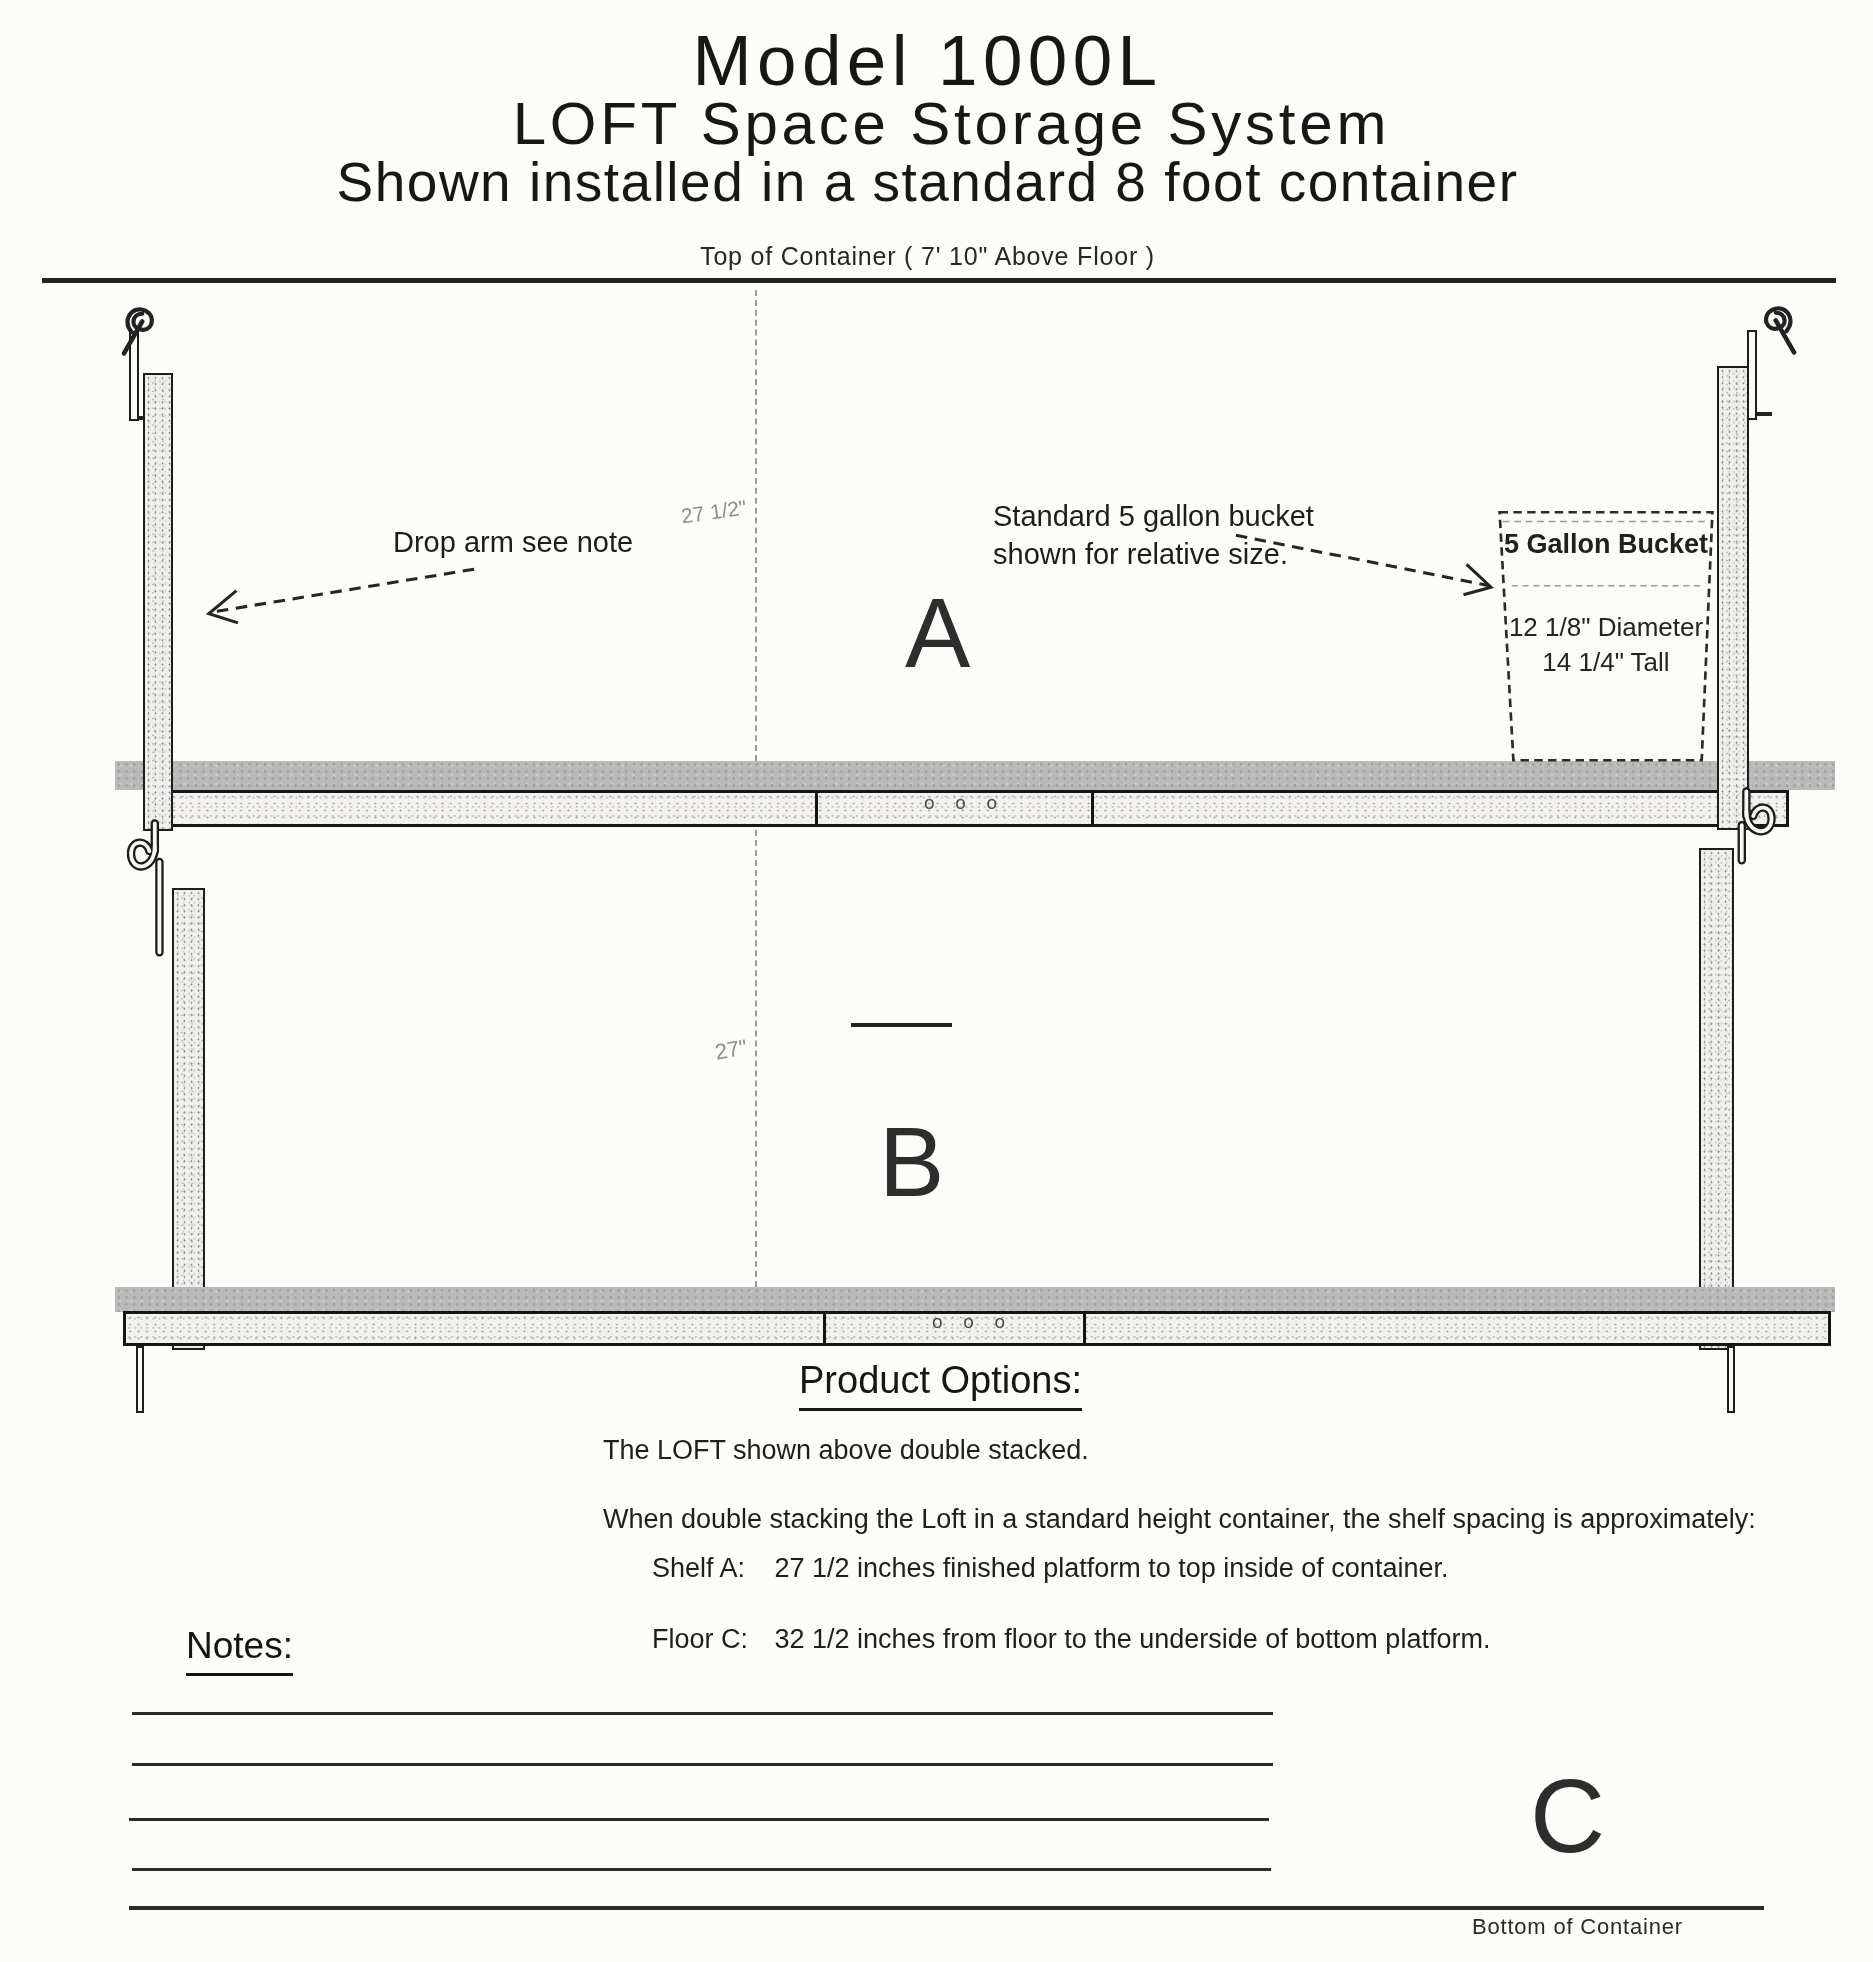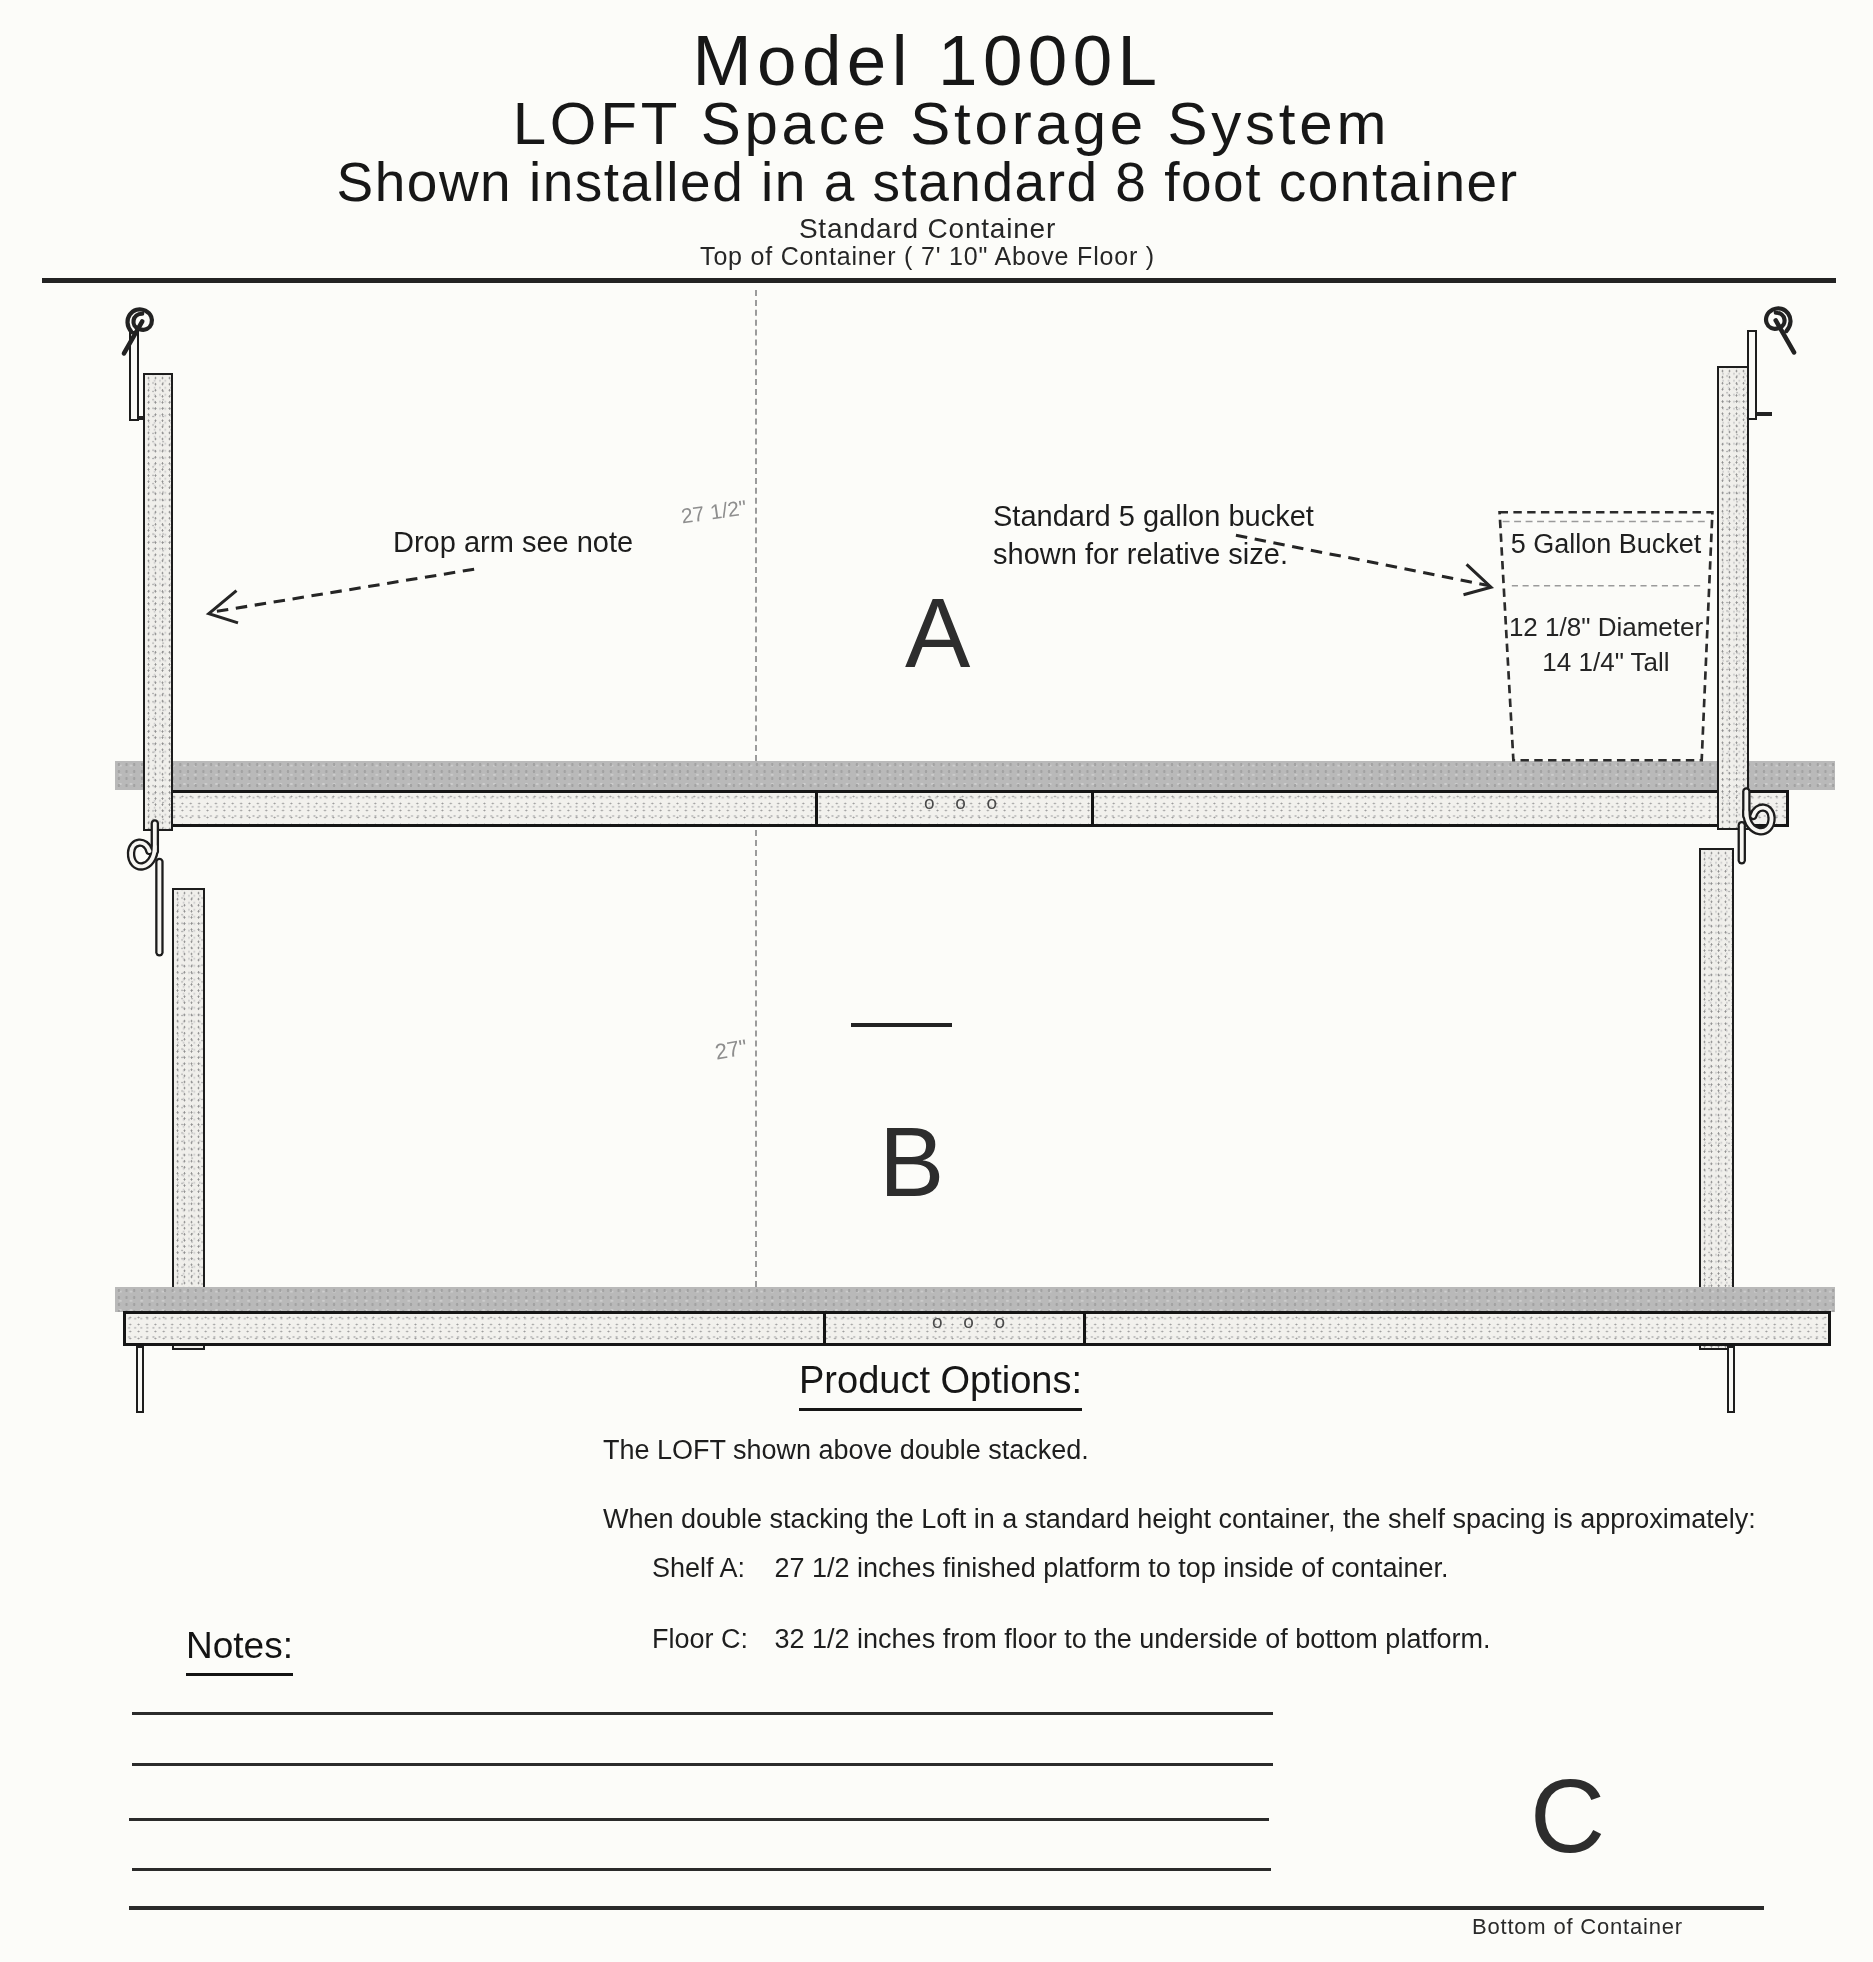--- a/index.html
+++ b/index.html
@@ -58,21 +58,20 @@
   svg{overflow:visible;}
 </style>
 </head>
 <body>
 
 <div id="page">
 
   <div class="abs ctr t1" style="top:20px;">Model 1000L</div>
   <div class="abs ctr t2" style="top:89px;padding-left:24px;">LOFT Space Storage System</div>
   <div class="abs ctr t3" style="top:150px;">Shown installed in a standard 8 foot container</div>
-  <div class="abs ctr ts" style="top:213px;">Standard Container</div>
   <div class="abs ctr ts2" style="top:242px;">Top of Container ( 7' 10" Above Floor )</div>
 
   <div class="abs hline" style="left:42px; top:278px; width:1794px; height:5.4px;"></div>
 
   <div class="abs" style="left:755px; top:290px; height:471px; border-left:2.3px dashed #9b9b9b;"></div>
   <div class="abs" style="left:755px; top:830px; height:457px; border-left:2.3px dashed #9b9b9b;"></div>
 
   <div class="abs gray-band" style="left:115px; top:761px; width:1720px; height:29px;"></div>
   <div class="abs beam" style="left:150px; top:790px; width:1639px; height:37px;"></div>
   <div class="abs joint" style="left:815px; top:792px; width:3.1px; height:32px;"></div>
@@ -152,21 +151,21 @@
   <svg class="abs" style="left:1223px; top:520px;" width="284" height="84" viewBox="0 0 370 110">
     <path d="M 16,20 L 348,86" stroke="#252525" stroke-width="4" stroke-dasharray="15 10" fill="none"></path>
     <path d="M 318,58 L 350,88 L 314,98" stroke="#252525" stroke-width="4" fill="none"></path>
   </svg>
 
   <svg class="abs" style="left:1495px; top:506px;" width="222" height="259" viewBox="0 0 290 338">
     <path d="M 6,8 L 284,8 L 270,332 L 24,332 Z" stroke="#2b2b2b" stroke-width="3.5" stroke-dasharray="11 7" fill="#fbfbf8"></path>
     <path d="M 10,20 L 280,20" stroke="#9a9a9a" stroke-width="2" stroke-dasharray="9 6" fill="none"></path>
     <path d="M 22,104 L 268,104" stroke="#9a9a9a" stroke-width="2" stroke-dasharray="8 6" fill="none"></path>
   </svg>
-  <div class="abs" style="left:1495px; top:529px; width:222px; text-align:center; font-size:27px; color:#202020;">5 Gallon Bucket</div>
+  <div class="abs" style="left:1495px; top:529px; width:222px; text-align:center; font-size:27px; color:#202020;font-weight:bold;">5 Gallon Bucket</div>
   <div class="abs" style="left:1495px; top:612px; width:222px; text-align:center; font-size:26px; color:#242424;">12 1/8" Diameter</div>
   <div class="abs" style="left:1495px; top:647px; width:222px; text-align:center; font-size:26px; color:#242424;">14 1/4" Tall</div>
 
   <div class="abs heading" style="left:799px; top:1359px;">Product Options:</div>
   <div class="abs body-txt" style="left:603px; top:1435px;">The LOFT shown above double stacked.</div>
   <div class="abs body-txt" style="left:603px; top:1504px;">When double stacking the Loft in a standard height container, the shelf spacing is approximately:</div>
 
   <div class="abs body-txt" style="left:652px; top:1553px;">
     <span class="spec-label">Shelf A:</span>
     <span>27 1/2 inches finished platform to top inside of container.</span>

